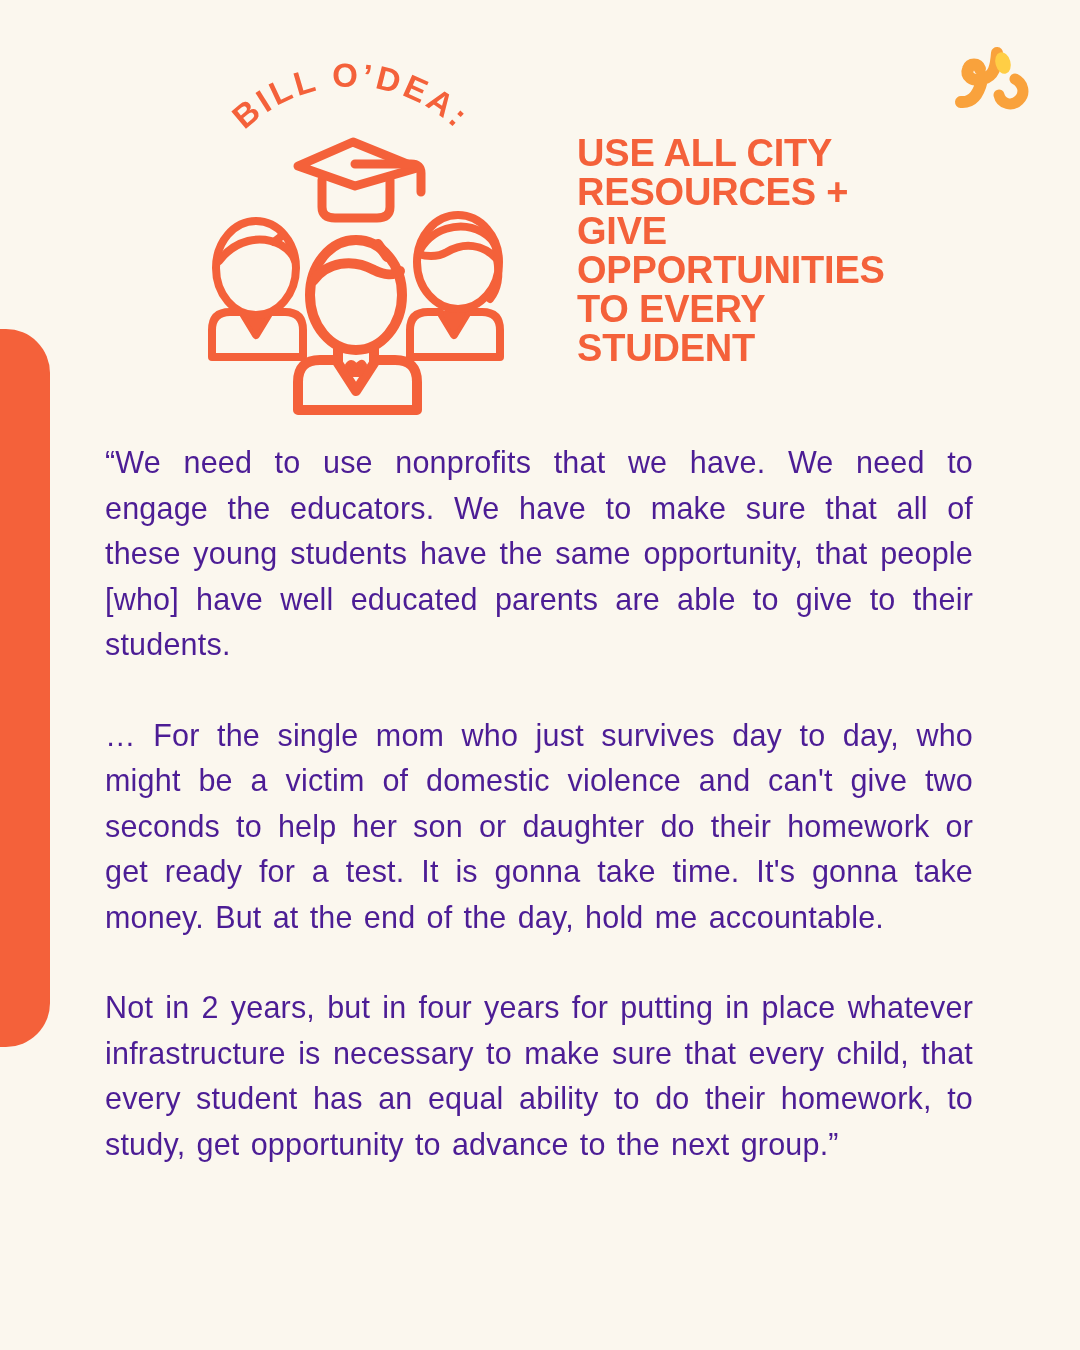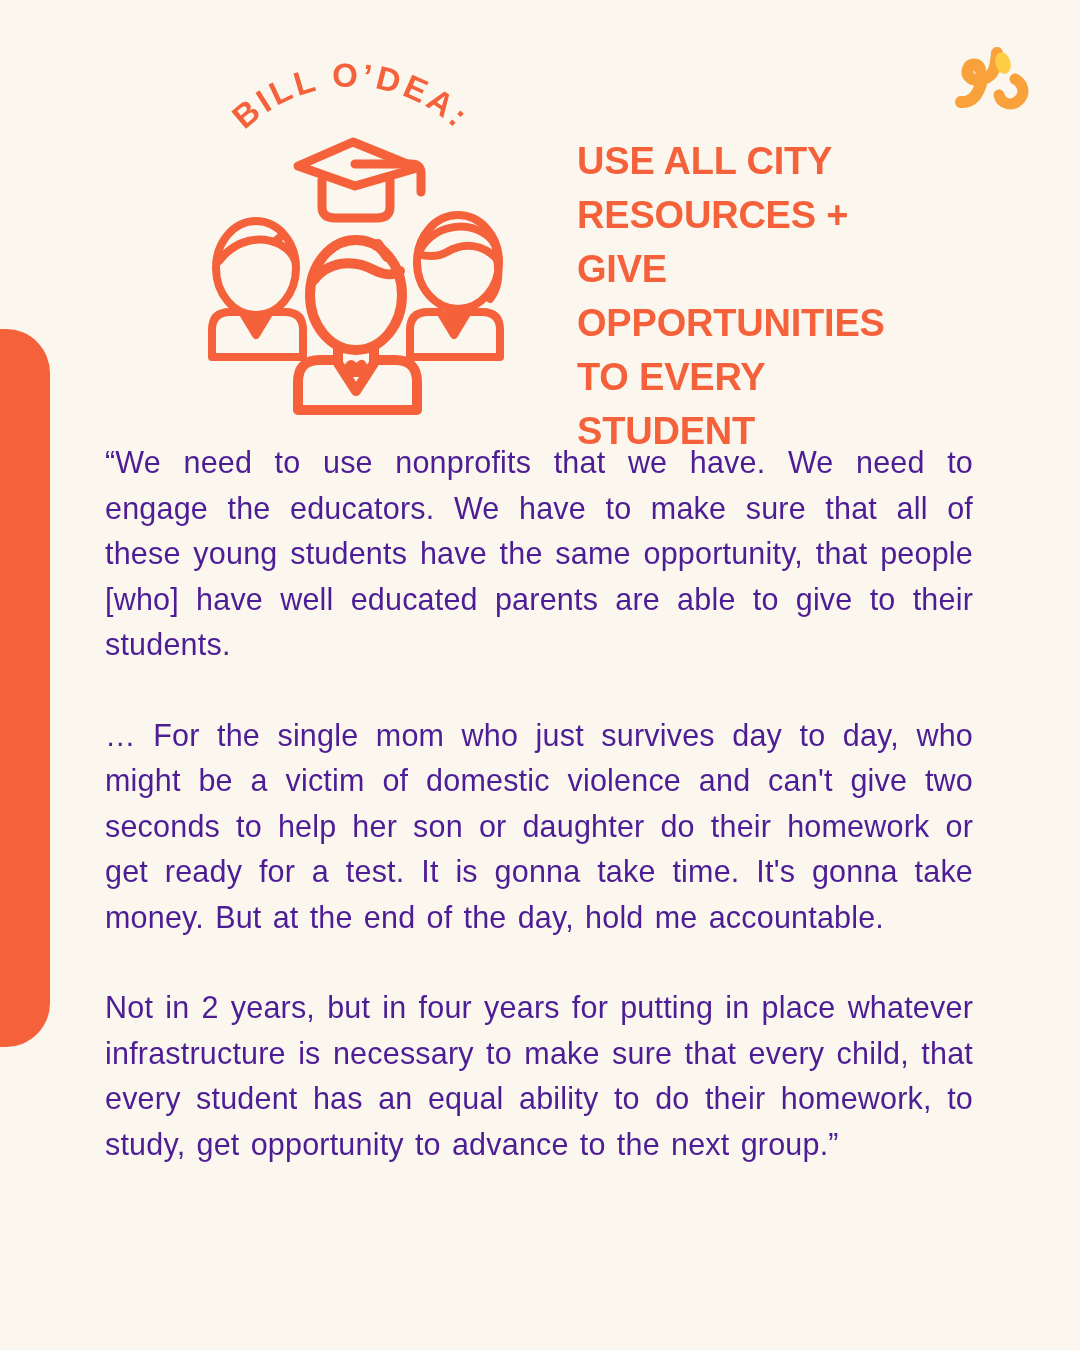--- a/index.html
+++ b/index.html
@@ -48,21 +48,21 @@
     height: 290px;
     overflow: visible;
   }
   .headline {
     position: absolute;
     left: 577px;
     top: 134px;
     width: 390px;
     margin: 0;
     font-size: 38px;
-    line-height: 54px;
+    line-height: 39px;
     font-weight: 700;
     letter-spacing: -0.2px;
     color: #F4613A;
     white-space: pre-line;
   }
   .logo-svg {
     position: absolute;
     left: 956px;
     top: 46px;
     width: 74px;

